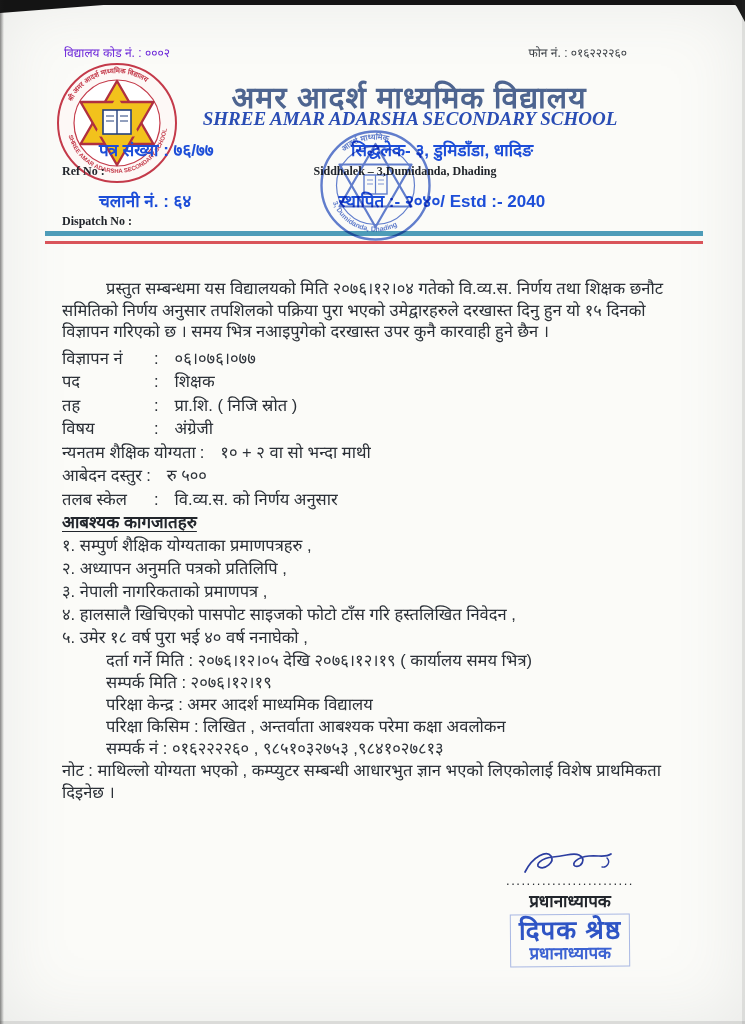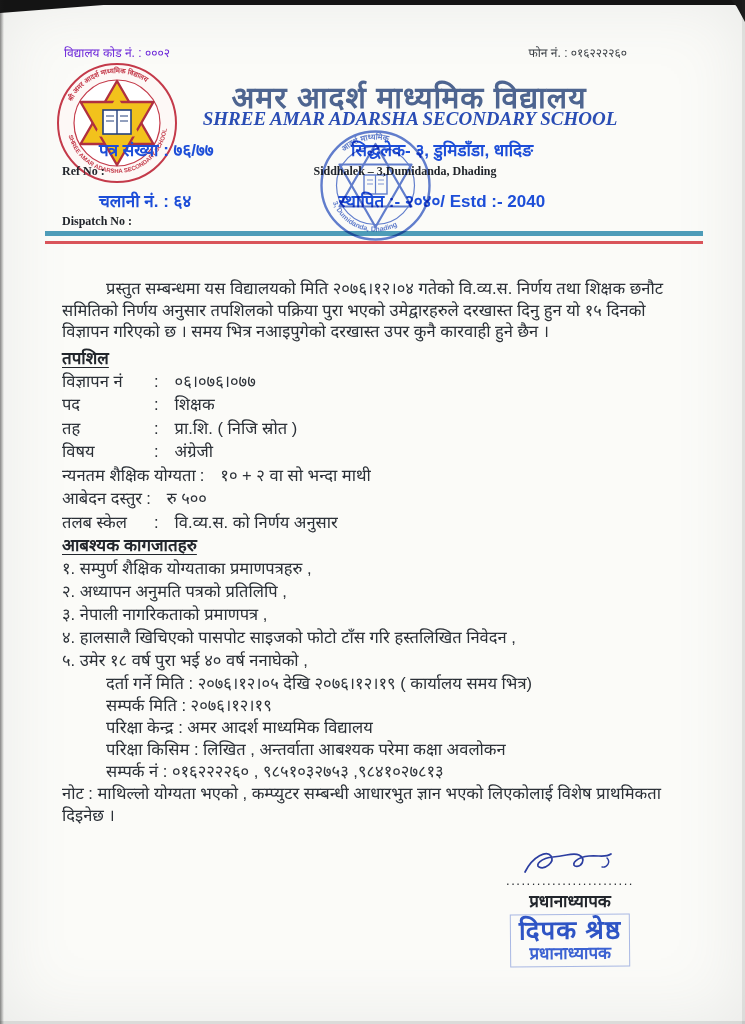--- a/index.html
+++ b/index.html
@@ -147,21 +147,20 @@
       <line x1="49" y1="52" x2="55" y2="52" stroke="#3f63c8" stroke-width="0.8"></line>
       <line x1="49" y1="56" x2="55" y2="56" stroke="#3f63c8" stroke-width="0.8"></line>
       <line x1="60" y1="52" x2="66" y2="52" stroke="#3f63c8" stroke-width="0.8"></line>
       <line x1="60" y1="56" x2="66" y2="56" stroke="#3f63c8" stroke-width="0.8"></line>
     </g>
   </svg>
 
   <div class="content">
     <div class="para">प्रस्तुत सम्बन्धमा यस विद्यालयको मिति २०७६।१२।०४ गतेको वि.व्य.स. निर्णय तथा शिक्षक छनौट समितिको निर्णय अनुसार तपशिलको पक्रिया पुरा भएको उमेद्वारहरुले दरखास्त दिनु हुन यो १५ दिनको विज्ञापन गरिएको छ । समय भित्र नआइपुगेको दरखास्त उपर कुनै कारवाही हुने छैन ।</div>
 
-    <div class="sec-head">तपशिल</div>
 
     <div class="drow">
       <span class="dlabel">विज्ञापन नं</span>
       <span class="dcolon">:</span>
       <span class="dvalue">०६।०७६।०७७</span>
     </div>
     <div class="drow">
       <span class="dlabel">पद</span>
       <span class="dcolon">:</span>
       <span class="dvalue">शिक्षक</span>

